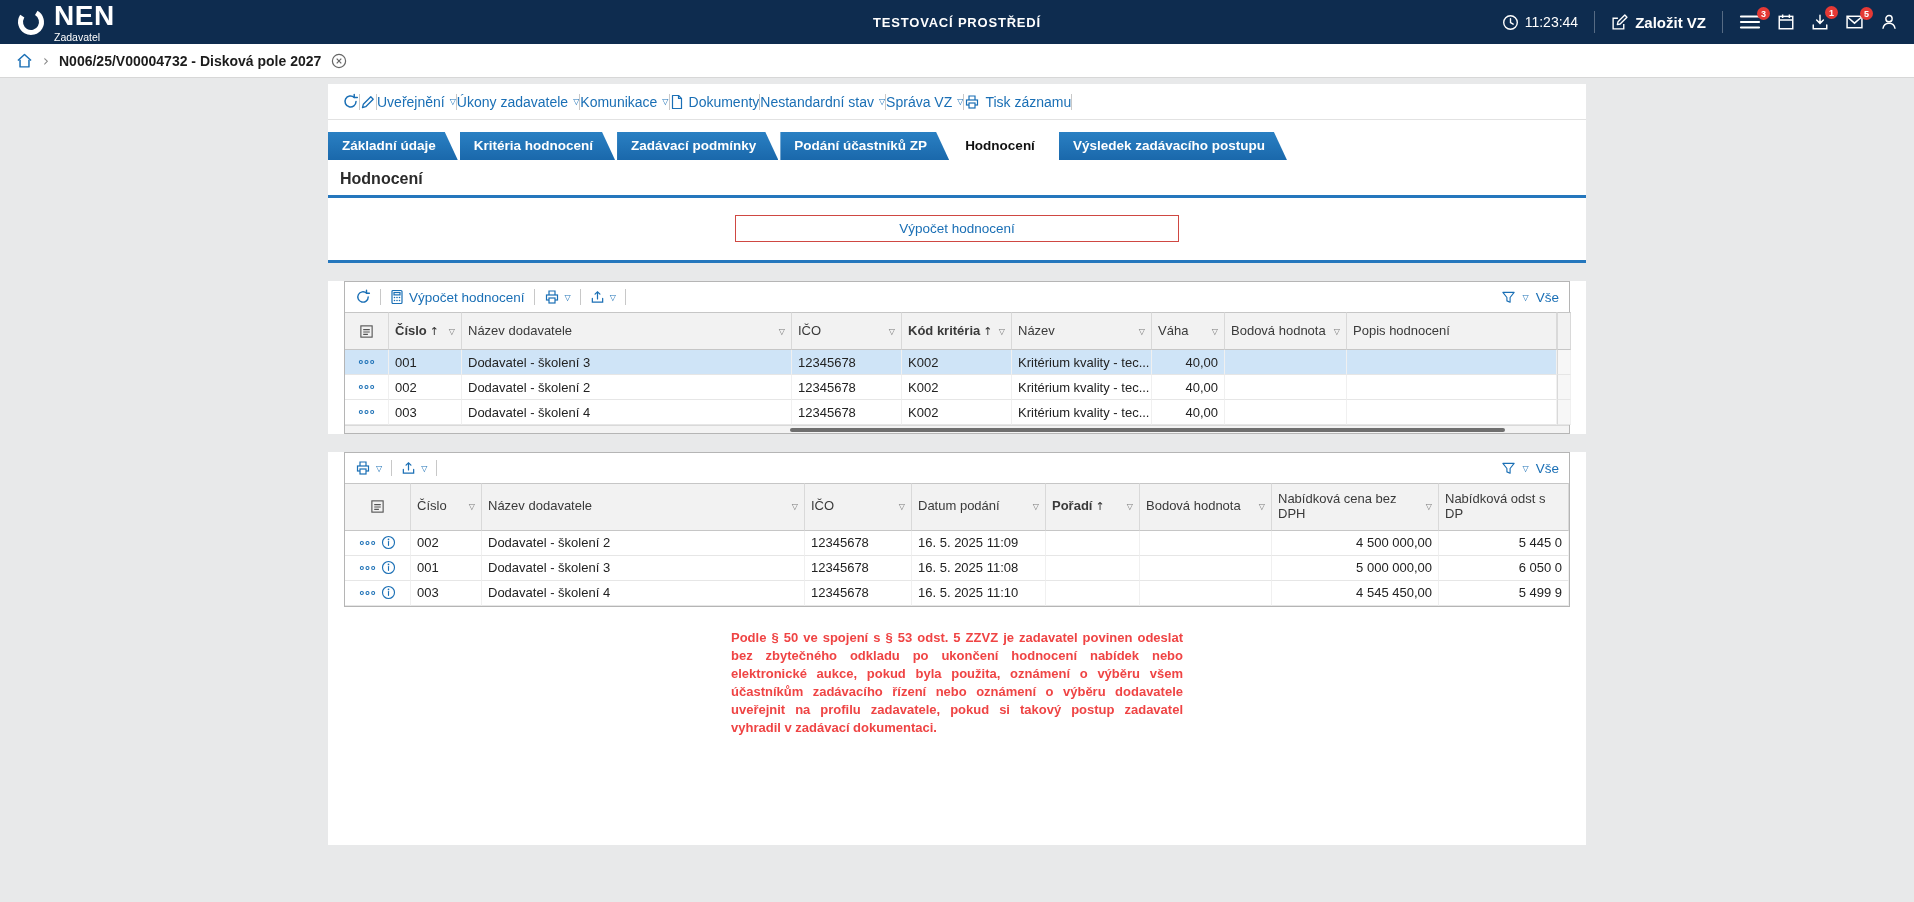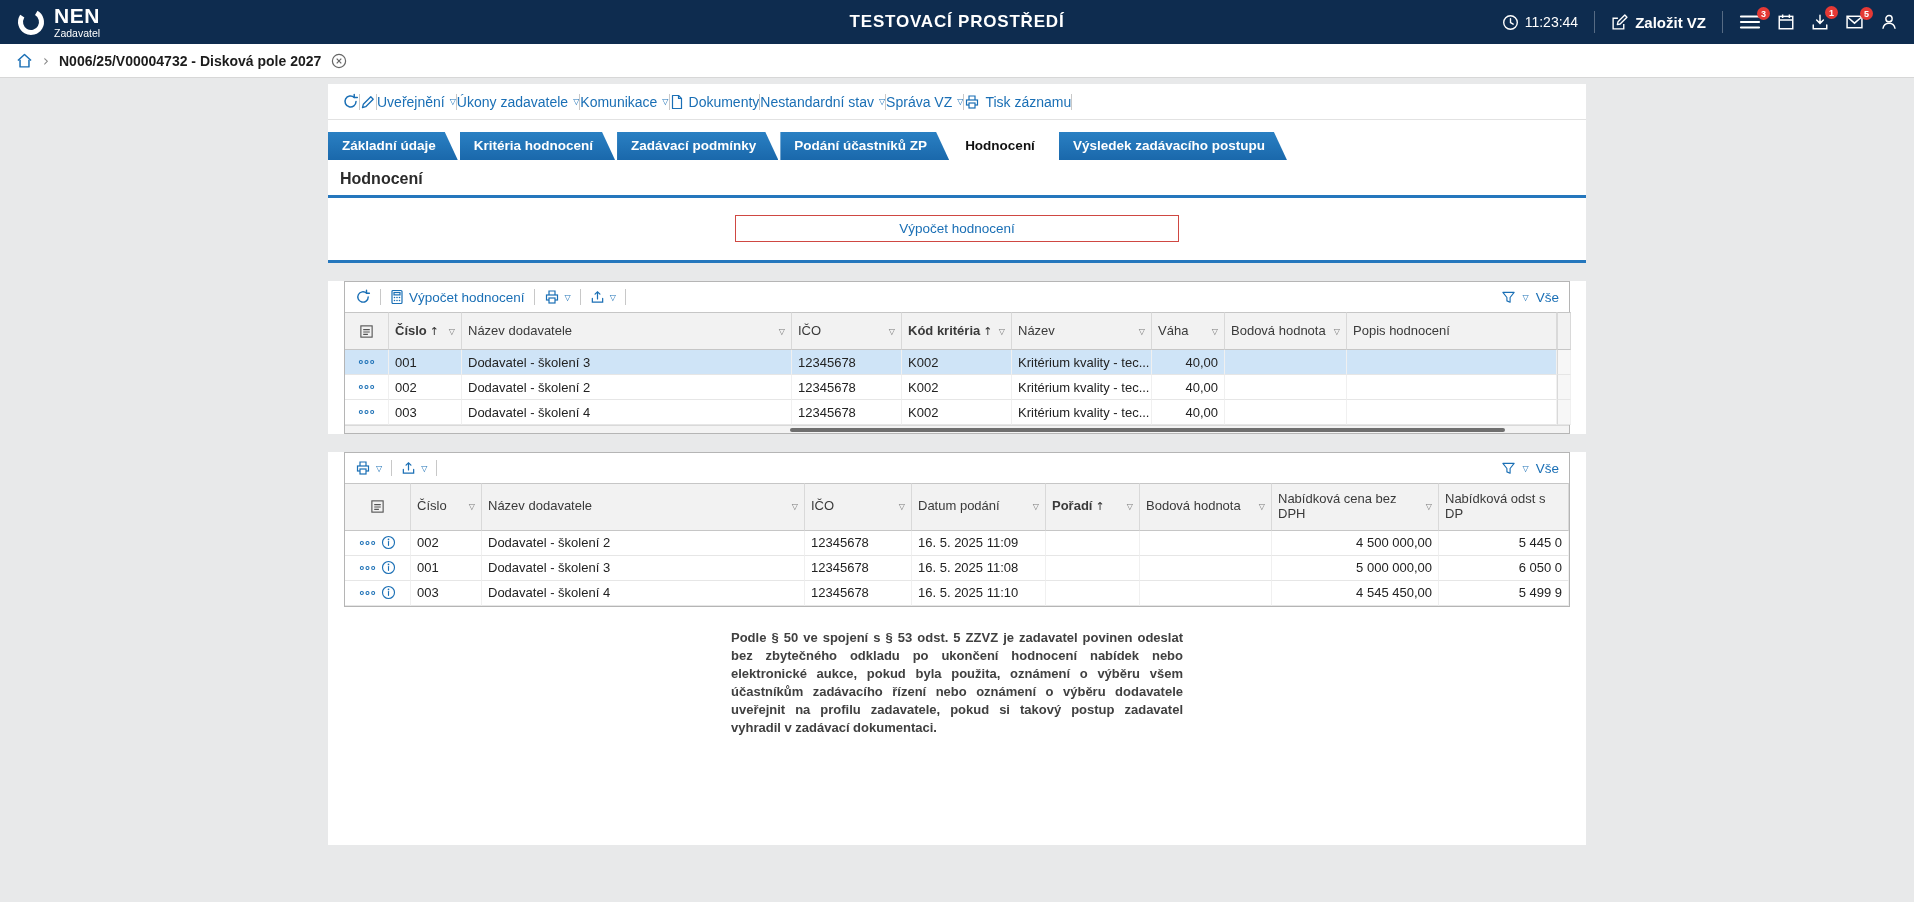--- a/index.html
+++ b/index.html
@@ -13,25 +13,25 @@
   }
   svg { display: block; }
 
   
   .topbar {
     height: 44px; background: #0e2c4f; color: #fff;
     display: flex; align-items: center; padding: 0 16px; position: relative;
   }
   .logo { display: flex; align-items: center; gap: 8px; cursor: pointer; }
   .logo-text { display: flex; flex-direction: column; line-height: 1; }
-  .logo-nen { font-size: 21px; font-weight: bold; letter-spacing: .5px; }
+  .logo-nen { font-size: 28px; font-weight: bold; letter-spacing: .5px; }
   .logo-sub { font-size: 10.5px; margin-top: 2px; }
   .env-title {
     position: absolute; left: 50%; transform: translateX(-50%);
-    font-weight: bold; font-size: 17px; letter-spacing: .8px;
+    font-weight: bold; font-size: 13px; letter-spacing: .8px;
   }
   .top-right { margin-left: auto; display: flex; align-items: center; gap: 16px; }
   .time { display: flex; align-items: center; gap: 6px; font-size: 14px; }
   .vdiv { width: 1px; height: 22px; background: rgba(255,255,255,.3); }
   .zalozit {
     display: flex; align-items: center; gap: 7px; background: none; border: none;
     color: #fff; font-weight: bold; font-size: 15px; font-family: inherit; cursor: pointer;
   }
   .icon-btn { position: relative; display: flex; align-items: center; cursor: pointer; }
   .badge {
@@ -112,21 +112,21 @@
   .c.menu { color: #1a6fb5; justify-content: center; gap: 5px; cursor: pointer; }
   .c.sel { background: #cfe4f7; }
   .strip { background: #f7f7f7 !important; border-left: 1px solid #d9d9d9; }
   .hc.strip { background: #f2f2f2 !important; }
 
   .hscroll { height: 8px; border-top: 1px solid #d9d9d9; background: #f3f3f3; position: relative; }
   .hthumb { position: absolute; top: 2px; left: 445px; width: 715px; height: 4px; background: #6f6f6f; border-radius: 2px; cursor: pointer; }
 
   .note {
     width: 452px; margin: 22px auto 28px; font-size: 13px; font-weight: bold;
-    text-align: justify; line-height: 1.38; color: #404040;
+    text-align: justify; line-height: 1.38; color: #ef4444;
   }
 </style>
 </head>
 <body>
 
 <header class="topbar">
   <div class="logo">
     <span>
       <svg width="30" height="30" viewBox="0 0 30 30">
           <circle cx="15" cy="15" r="10.5" fill="none" stroke="#fff" stroke-width="5" stroke-dasharray="50 16" transform="rotate(-60 15 15)"></circle>

